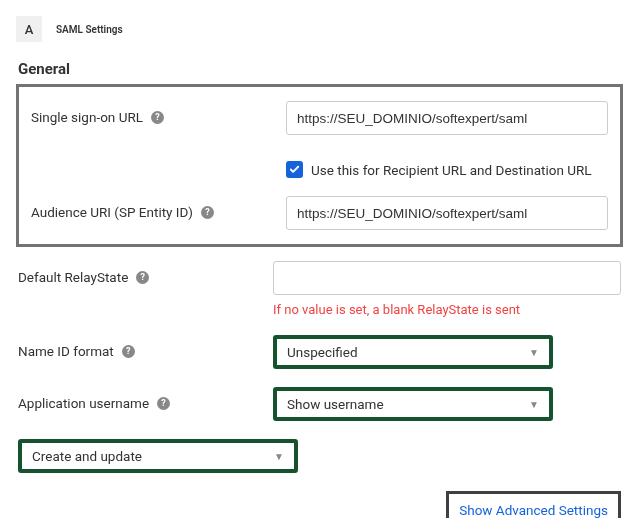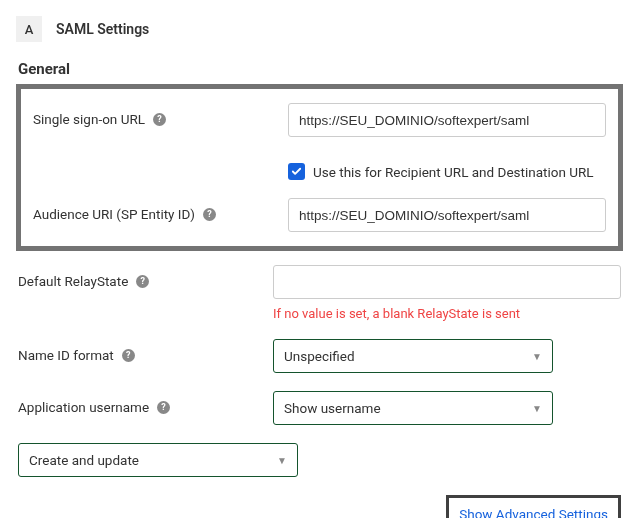--- a/index.html
+++ b/index.html
@@ -23,30 +23,30 @@
     height: 26px;
     background: #f0f0f0;
     display: flex;
     align-items: center;
     justify-content: center;
     font-size: 13px;
     font-weight: 500;
     color: #333;
   }
   .page-title {
-    font-size: 14px;
+    font-size: 10px;
     font-weight: 600;
   }
   .section-title {
     font-size: 15px;
     font-weight: 700;
     margin: 0 0 6px 2px;
   }
   .highlight-box {
-    border: 5px solid #737373;
+    border: 3px solid #737373;
     padding: 14px 12px 14px 12px;
     margin-bottom: 14px;
   }
   .field-row {
     display: flex;
     align-items: flex-start;
     margin-bottom: 18px;
   }
   .field-row.last { margin-bottom: 0; }
   .label-col {
@@ -68,21 +68,21 @@
     border: 1px solid #ccc;
     border-radius: 3px;
     font-size: 13.5px;
     color: #333;
     background: #fff;
   }
   .select {
     width: 280px;
     height: 34px;
     padding: 6px 10px;
-    border: 1px solid #14532d;
+    border: 4px solid #14532d;
     border-radius: 3px;
     font-size: 13.5px;
     color: #333;
     background: #fff;
     display: flex;
     align-items: center;
     justify-content: space-between;
     cursor: pointer;
   }
   .help-icon {

